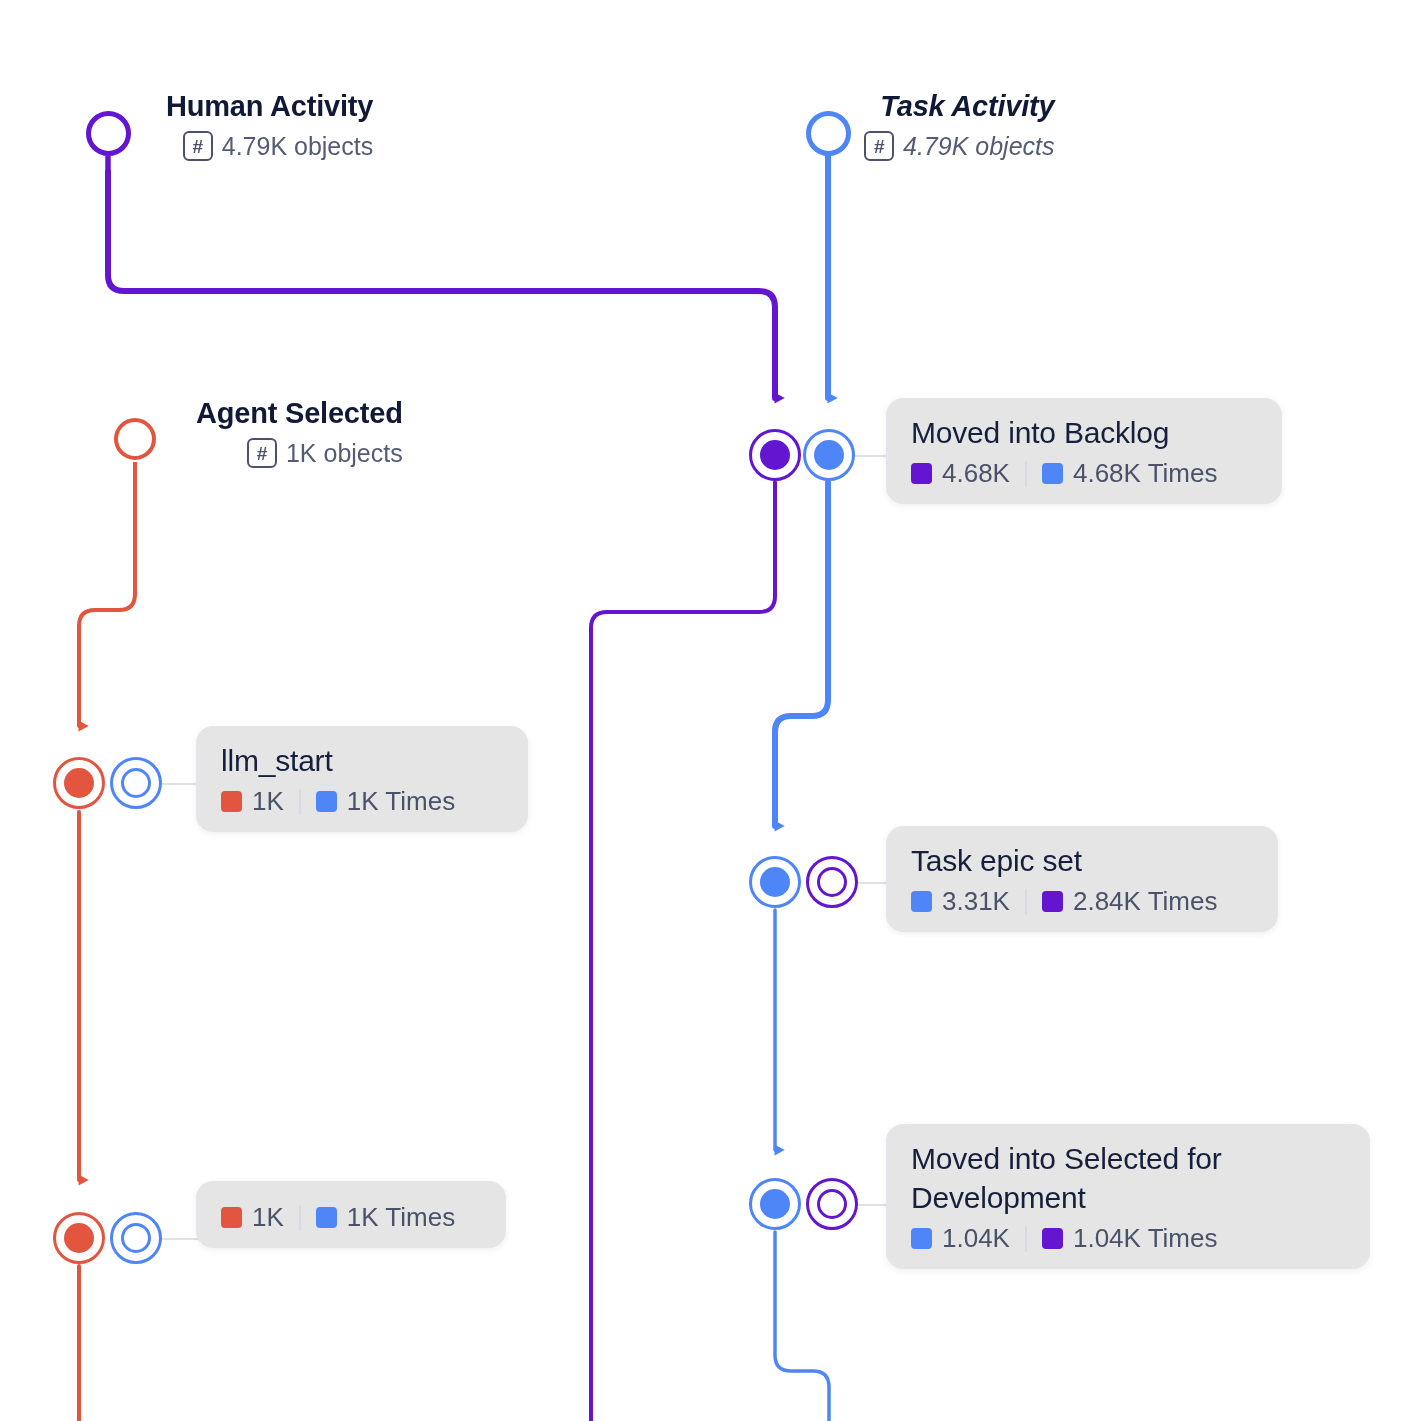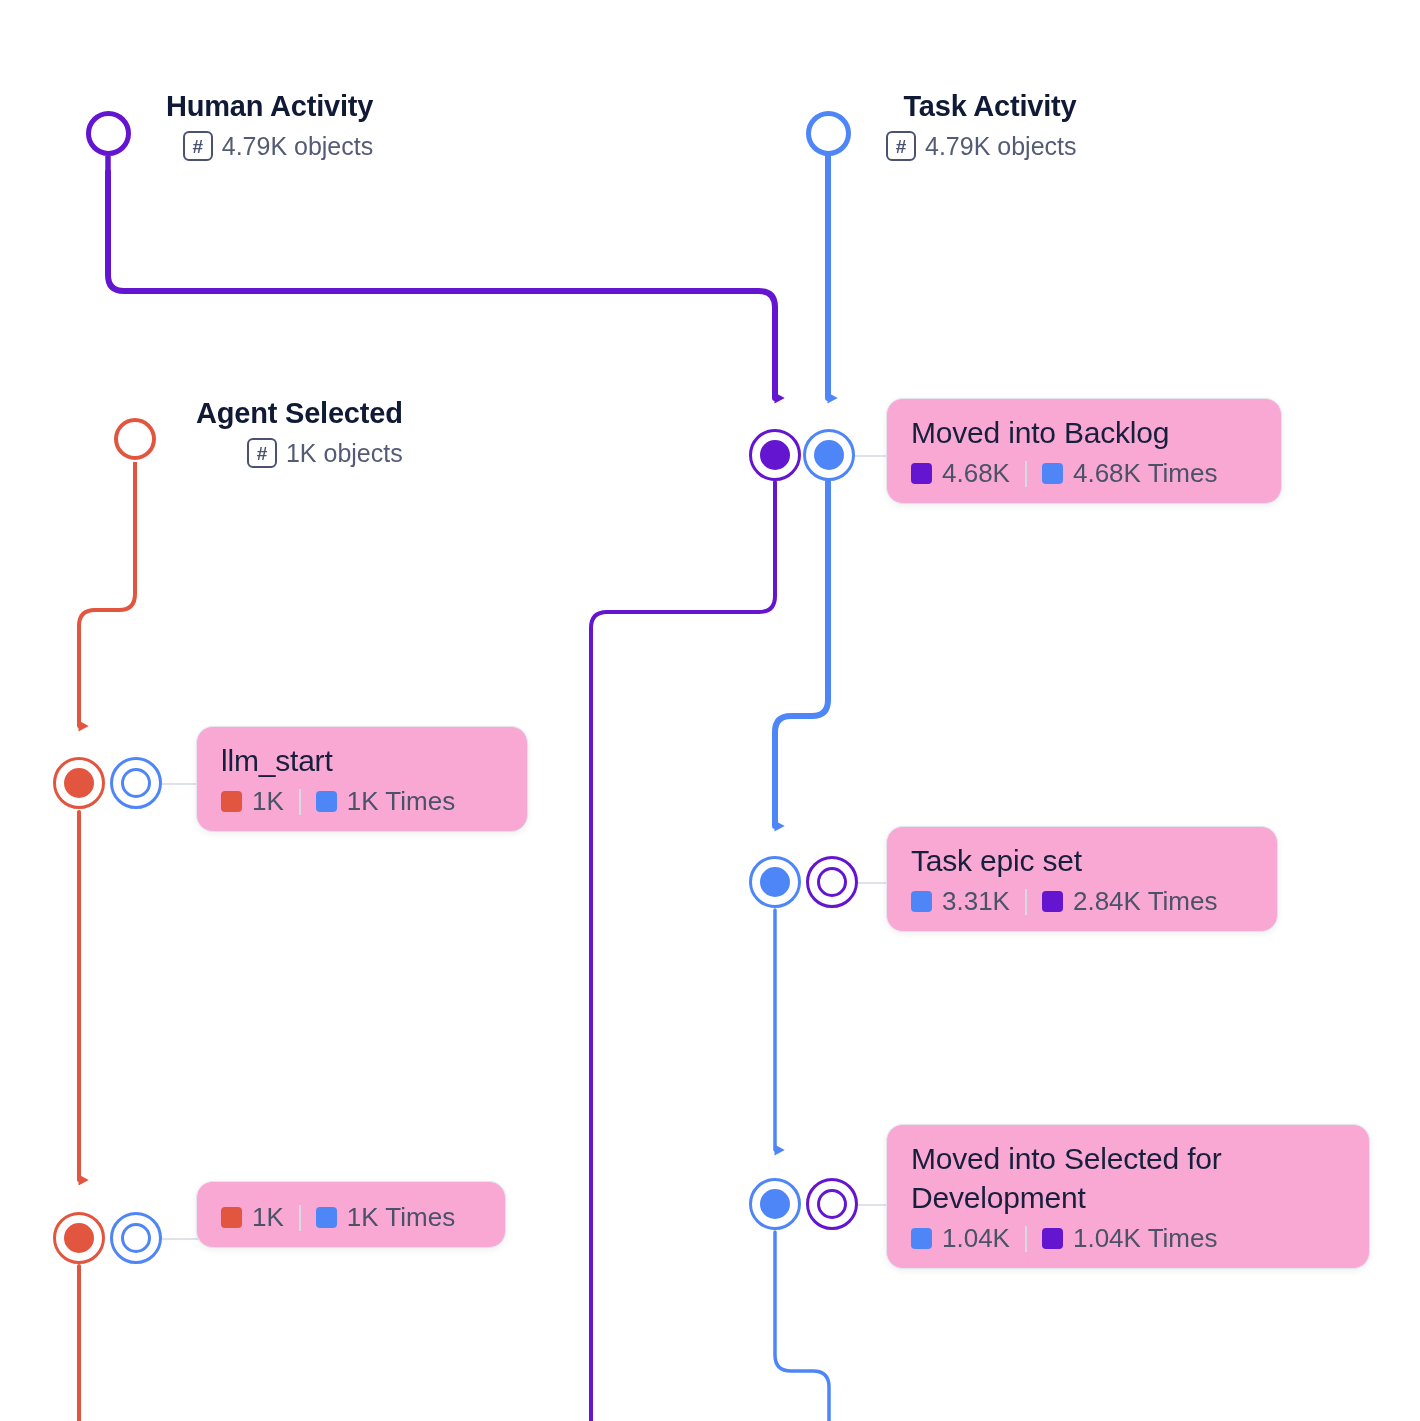--- a/index.html
+++ b/index.html
@@ -85,21 +85,21 @@
   }
   .node-dot {
     position: absolute;
     border-radius: 50%;
   }
 
   
   .card {
     position: absolute;
     box-sizing: border-box;
-    background: #f9a8d4;
+    background: #e5e5e5;
     border: 1.5px solid #e3e6ec;
     border-radius: 17px;
     box-shadow: 0 2px 6px rgba(20,28,58,0.07);
     padding: 14px 22px 14px 24px;
   }
   .card-title {
     font-size: 30px;
     color: #16203c;
     line-height: 1.30;
     letter-spacing: -0.2px;
@@ -180,21 +180,21 @@
   <div class="start-ring" style="left:86px; top:111px; width:45px; height:45px; border:5.5px solid #6415cf;"></div>
   <div class="lane-header" style="left:166px; top:90px;">
     <div class="lane-title">Human Activity</div>
     <div class="lane-sub">
       <span class="hash-badge">#</span>
       <span>4.79K objects</span>
     </div>
   </div>
 
   <div class="start-ring" style="left:806px; top:111px; width:45px; height:45px; border:5.5px solid #4f86f7;"></div>
-  <div class="lane-header" style="left:886px; top:90px;">
+  <div class="lane-header" style="left:864px; top:90px;font-style:italic;">
     <div class="lane-title">Task Activity</div>
     <div class="lane-sub">
       <span class="hash-badge">#</span>
       <span>4.79K objects</span>
     </div>
   </div>
 
   <div class="start-ring" style="left:114px; top:418px; width:42px; height:42px; border:4px solid #e2563f;"></div>
   <div class="lane-header" style="left:196px; top:397px;">
     <div class="lane-title">Agent Selected</div>

